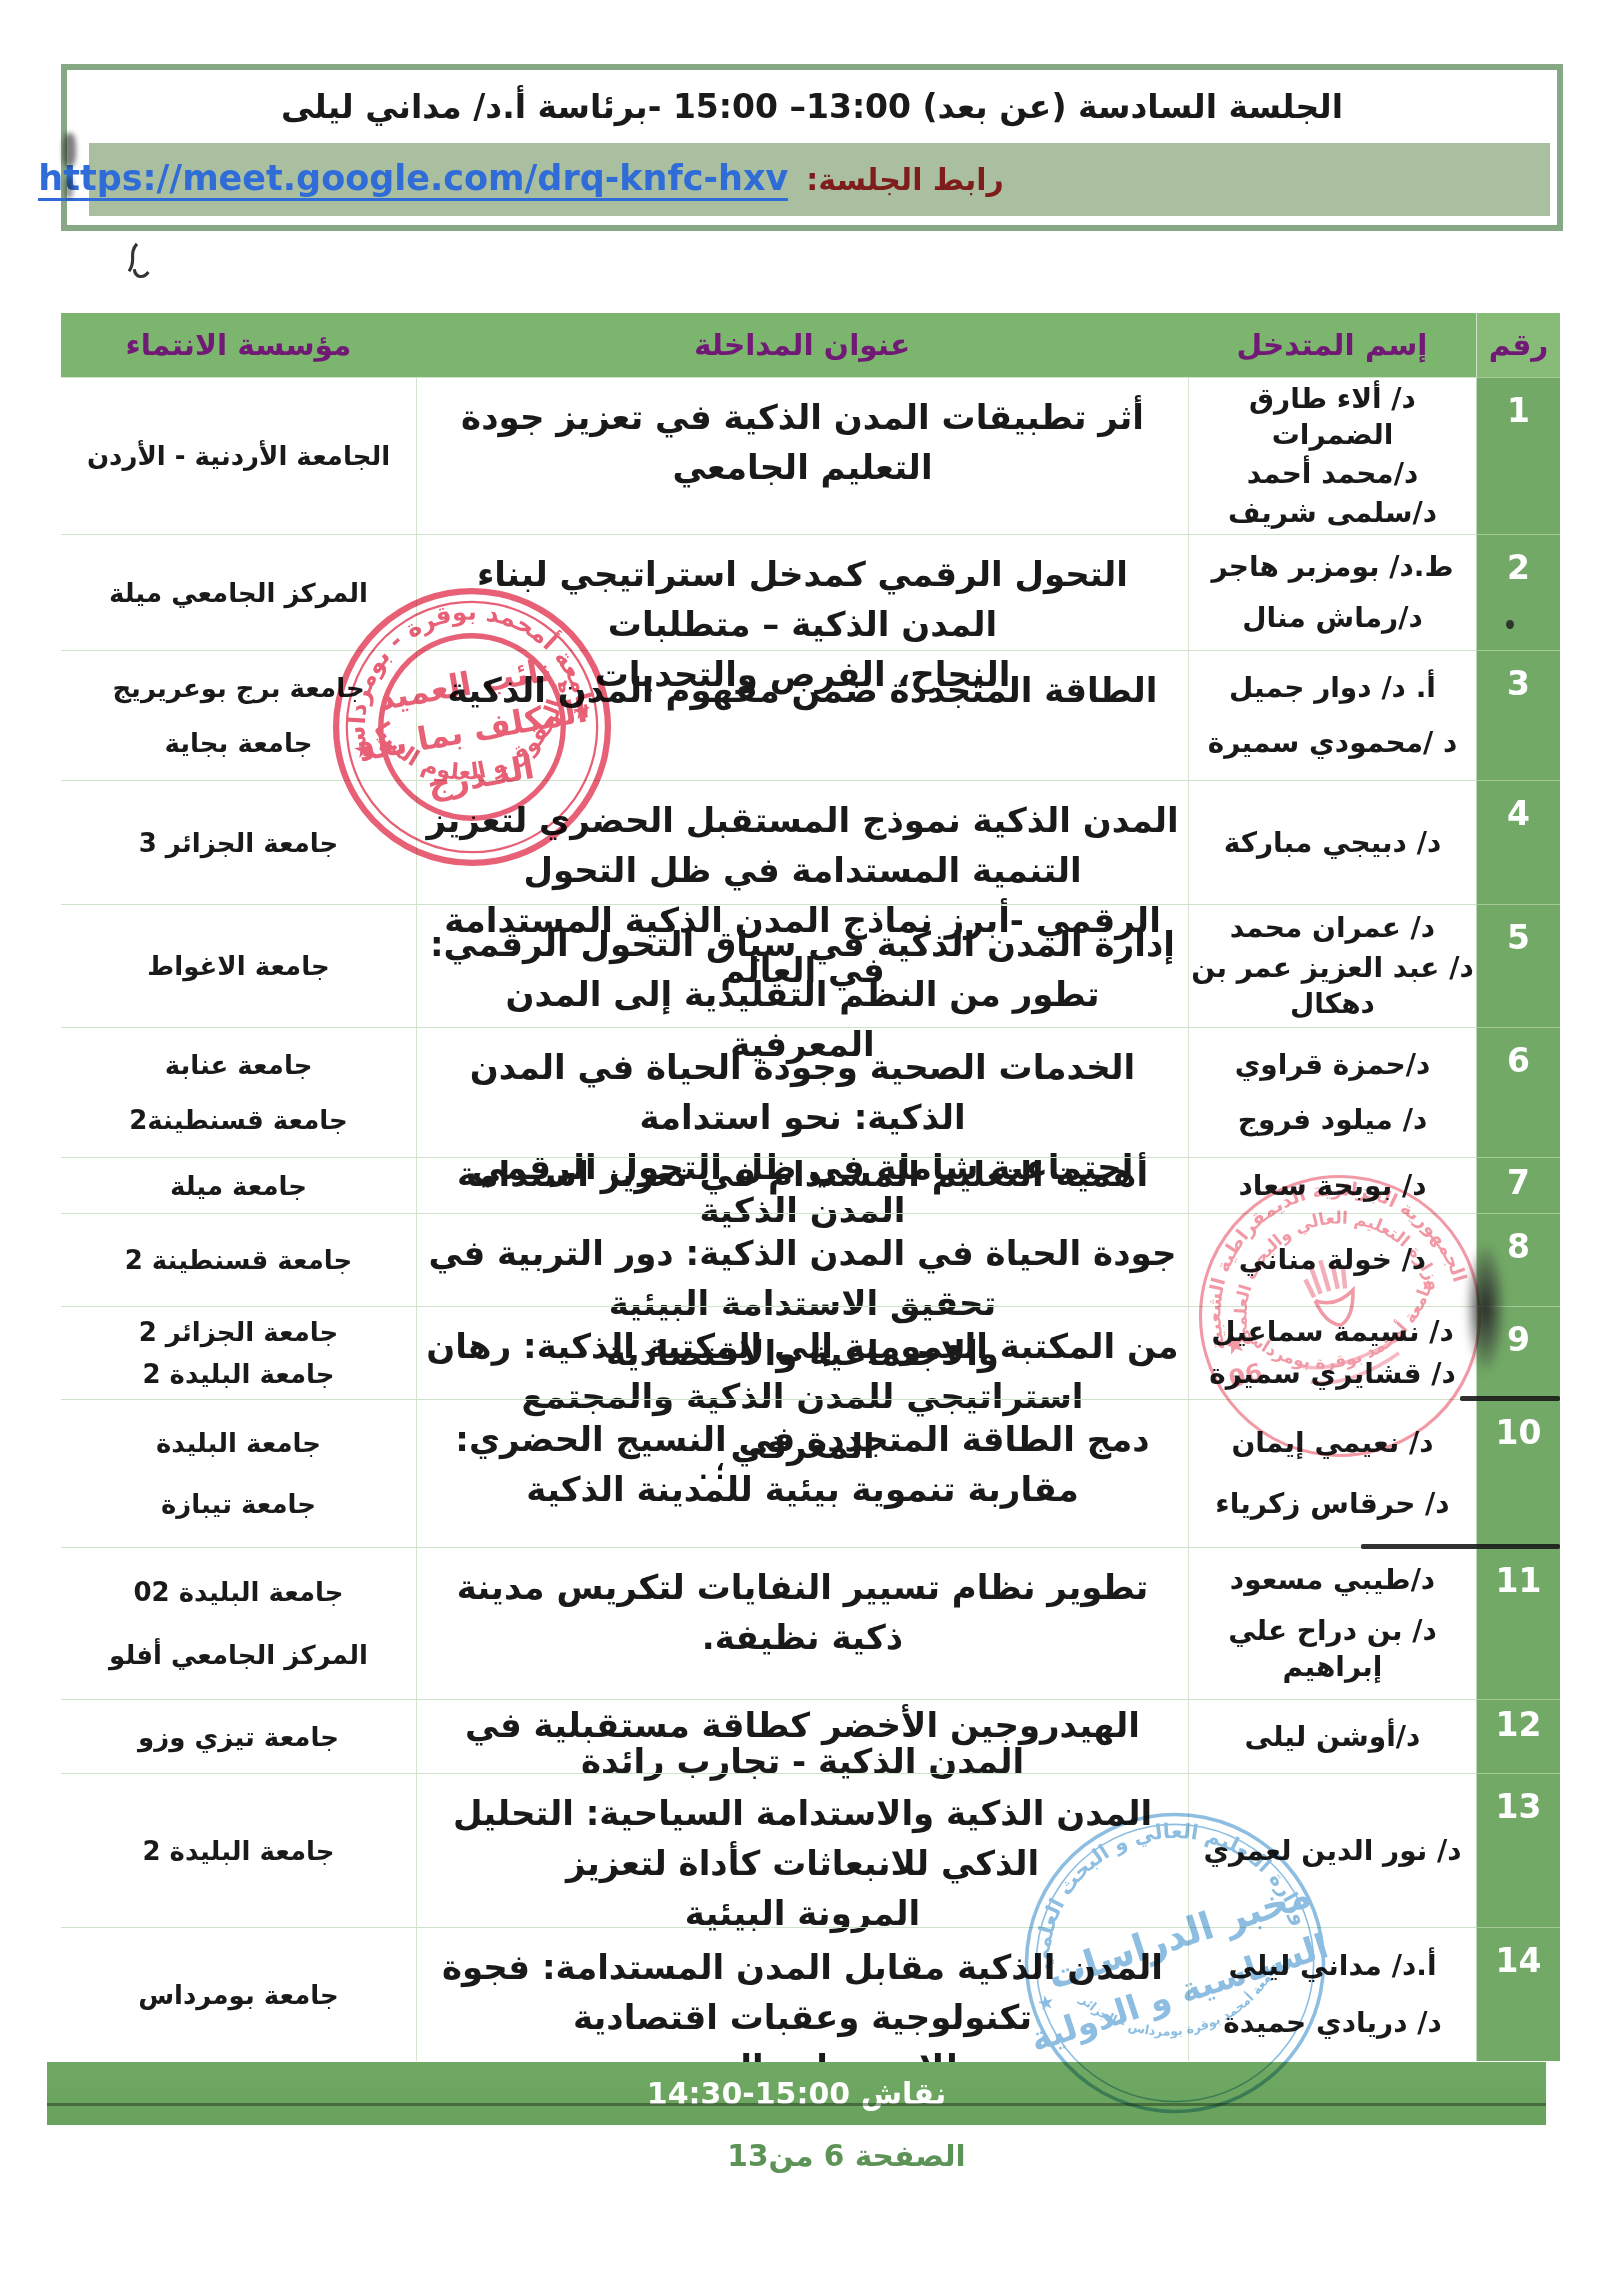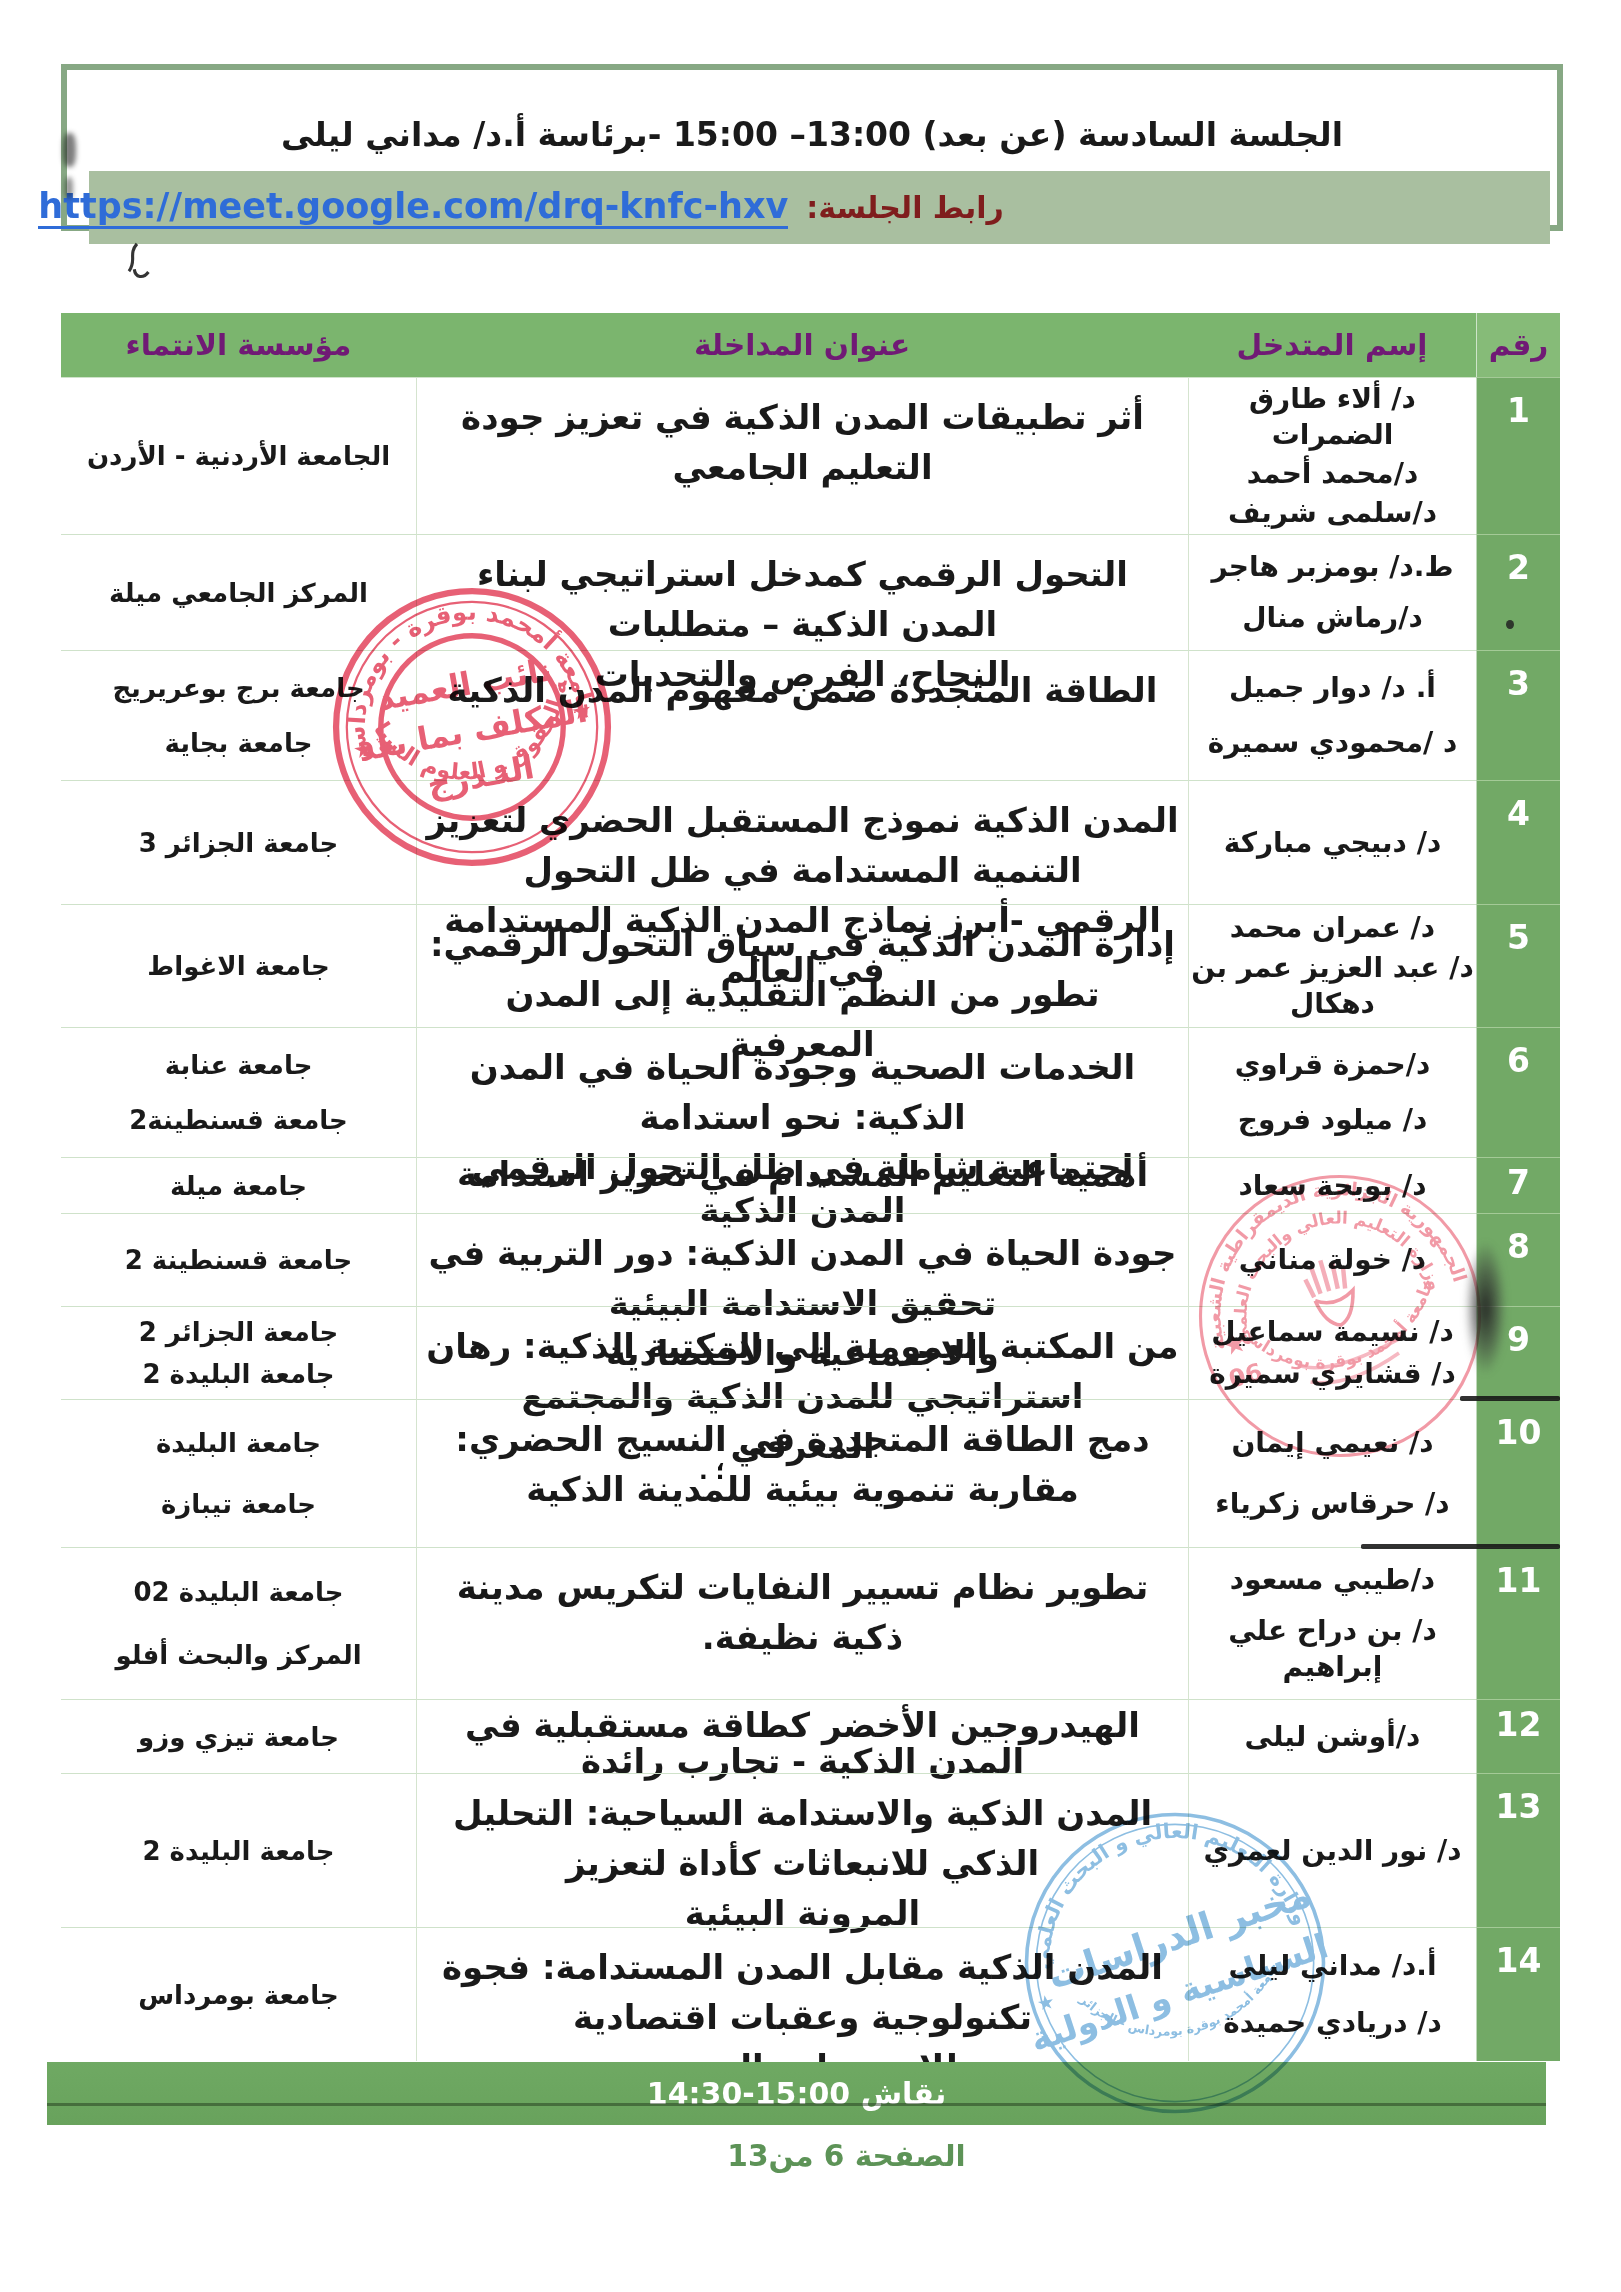--- a/index.html
+++ b/index.html
@@ -7,21 +7,21 @@
     position:relative;width:1621px;height:2293px;background:#ffffff;overflow:hidden;
     font-family:"DejaVu Sans","Liberation Sans",sans-serif;color:#1a1a1a;direction:rtl;
   }
   
   .header-box{
     position:absolute;left:61px;top:64px;width:1502px;height:167px;
     border:6.3px solid #87a884;background:#ffffff;box-sizing:border-box;
   }
   .session-title{
     height:73px;display:flex;align-items:center;justify-content:center;
-    font-size:33px;font-weight:700;letter-spacing:0.4px;white-space:nowrap;margin-top:28px;
+    font-size:33px;font-weight:700;letter-spacing:0.4px;white-space:nowrap;
   }
   .link-band{
     margin:0 7.2px 9px 21.5px;height:73px;background:#a9bfa0;
     display:flex;align-items:center;gap:18px;padding-right:546px;box-sizing:border-box;
   }
   .link-label{font-size:30px;font-weight:700;color:#7f1d1d;white-space:nowrap;}
   .meeting-link{
     font-size:35px;font-weight:700;color:#2f6cd8;direction:ltr;unicode-bidi:embed;
     border-bottom:3.6px solid #2f6cd8;text-decoration:none;white-space:nowrap;cursor:pointer;
   }
@@ -243,21 +243,21 @@
           <div class="cell c-num w-num">11</div>
           <div class="cell c-spk w-spk">
             <span>د/طيبي مسعود</span>
             <span>د/ بن دراح علي إبراهيم</span>
           </div>
           <div class="cell c-ttl w-ttl">
             <span>تطوير نظام تسيير النفايات لتكريس مدينة ذكية نظيفة.</span>
           </div>
           <div class="cell c-aff w-aff">
             <span>جامعة البليدة 02</span>
-            <span>المركز والبحث أفلو</span>
+            <span>المركز الجامعي أفلو</span>
           </div>
         </div>
         <div class="trow compact" style="height: 74px;">
           <div class="cell c-num w-num">12</div>
           <div class="cell c-spk w-spk">
             <span>د/أوشن ليلى</span>
           </div>
           <div class="cell c-ttl w-ttl">
             <span>الهيدروجين الأخضر كطاقة مستقبلية في المدن الذكية - تجارب رائدة</span>
           </div>

